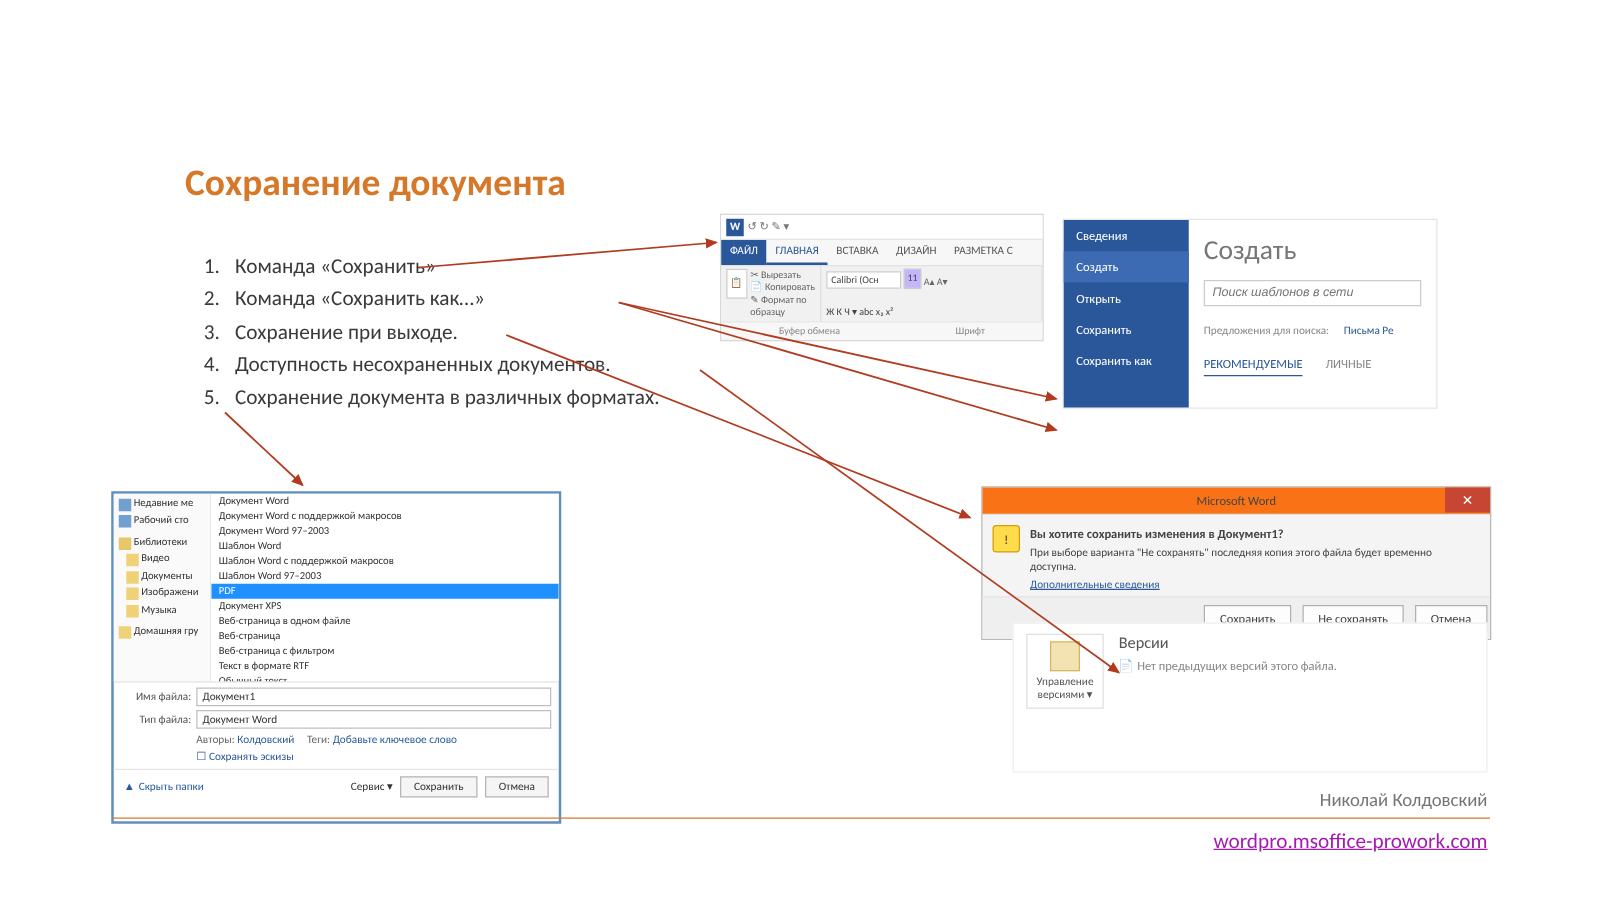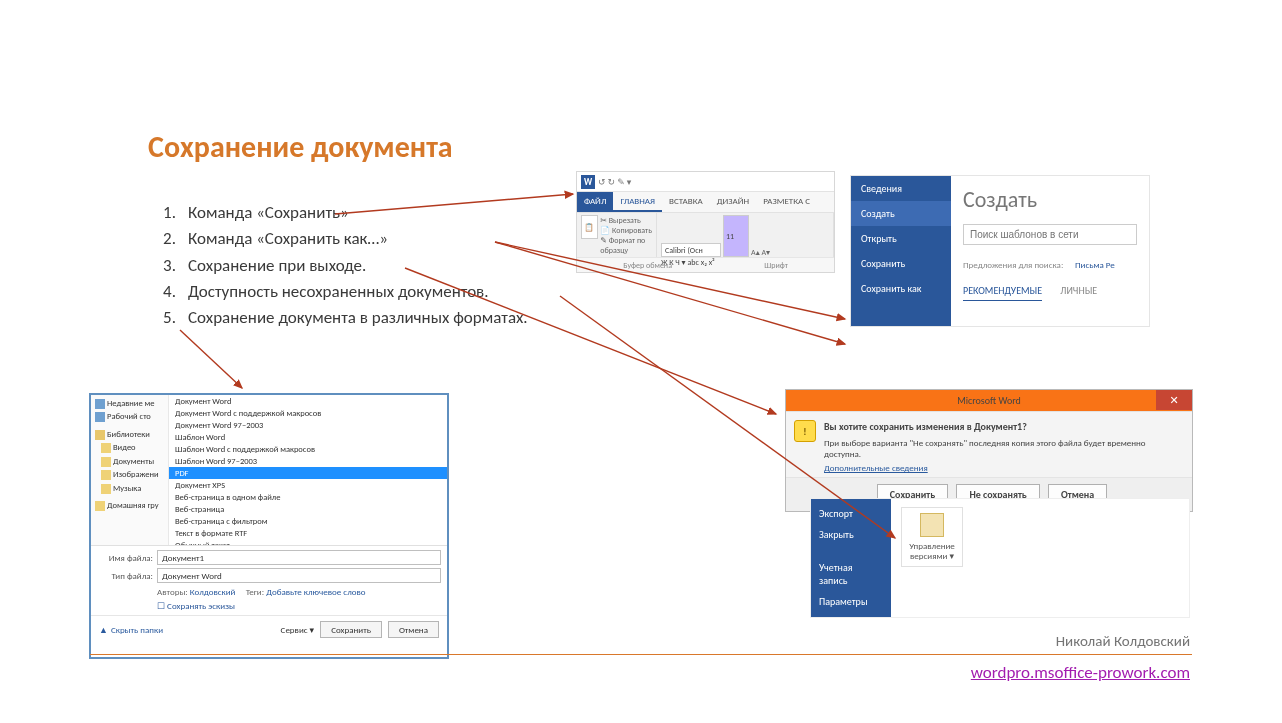--- a/index.html
+++ b/index.html
@@ -49,40 +49,40 @@
   .ribbon .tabs { height: 20px; display: flex; font-size: 9px; }
   .ribbon .tab { padding: 3px 7px; color: #555; }
   .ribbon .tab.file { background: #2a579a; color: #fff; }
   .ribbon .tab.active { border-bottom: 2px solid #2a579a; color:#2a579a;}
   .ribbon .rib-body { height:45px; background:#f1f1f1; display:flex; border-top:1px solid #e2e2e2; }
   .ribbon .grp { border-right:1px solid #e0e0e0; padding:2px 4px; display:flex; flex-direction:column; justify-content:space-between; font-size:8px; }
   .ribbon .grp .btn-lg { width:24px; height:24px; background:#fff; border:1px solid #ccc; margin-bottom:1px; display:flex; align-items:center; justify-content:center;}
   .ribbon .grp .rowitem { color:#666; font-size:8px; }
   .ribbon .fontgrp .fontrow { display:flex; gap:2px; align-items:flex-end; }
   .ribbon .fontgrp .fontname { background:#fff; border:1px solid #ccc; padding:1px 3px; font-size:8px; width:60px; }
-  .ribbon .fontgrp .fsize { background:#c4b5fd; border:1px solid #ccc; padding:15px 2px; font-size:8px; width:26px;}
+  .ribbon .fontgrp .fsize { background:#c4b5fd; border:1px solid #ccc; padding:2px 2px; font-size:8px; width:14px;}
   .ribbon .rib-footer { display:flex; justify-content:space-around; font-size:8px; color:#888; padding-top:2px; background:#f7f7f7; border-top:1px solid #e6e6e6; }
 
   
   .backstage {
     position: absolute;
     left: 850px;
     top: 175px;
     width: 300px;
     height: 152px;
     display: flex;
     border:1px solid #e5e5e5;
     background:#fff;
   }
   .backstage .bs-side { width: 100px; background:#2a579a; color:#fff; font-size:10px; }
   .backstage .bs-item { padding: 6px 10px; }
   .backstage .bs-item.selected { background:#3d6bb3; }
   .backstage .bs-main { flex:1; padding: 10px 12px; }
   .bs-title { font-size: 22px; color:#767676; font-weight: 300; margin-bottom:10px;}
-  .bs-search { width:100%; border:1px solid #ccc; padding:4px 6px; font-size:10px; color:#888; margin-bottom:8px;}
+  .bs-search { width:100%; border:1px solid #ccc; padding:4px 6px; font-size:10px; color:#888; margin-bottom:8px;font-style:italic;}
   .bs-sugg-lbl { font-size:9px; color:#888; }
   .bs-sugg-val { font-size:9px; color:#2a579a; margin-left:8px; }
   .bs-tabs { margin-top:12px; font-size:10px; }
   .bs-tab1 { color:#2a579a; border-bottom:1px solid #2a579a; padding-bottom:3px; margin-right:16px; }
   .bs-tab2 { color:#888; }
 
   
   .dlg {
     position: absolute;
     left: 785px;
@@ -93,21 +93,21 @@
     font-size: 10px;
     color:#444;
   }
   .dlg-title { background:#f97316; border-bottom:1px solid #e2e2e2; padding:4px 0; text-align:center; position:relative;}
   .dlg-close { position:absolute; right:0; top:0; width:36px; height:20px; background:#c74633; color:#fff; display:flex; align-items:center; justify-content:center; font-size:11px;}
   .dlg-body { padding: 8px 10px 4px 38px; position:relative;}
   .dlg-body .warn-icon { position:absolute; left:8px; top:8px; width:22px; height:22px; background:#ffdc4c; border:1px solid #d4a000; display:flex; align-items:center; justify-content:center; font-weight:bold; color:#7a5a00; border-radius:3px;}
   .dlg-body .msg1 { font-weight:bold; margin-bottom:4px; }
   .dlg-body .msg2 { font-size:9px; }
   .dlg-link { color:#2a5a9e; text-decoration:underline; font-size:9px; display:block; margin-top:3px;}
-  .dlg-btns { padding: 6px 24px; text-align:center; border-top:1px solid #e4e4e4; background:#efefef;font-weight:bold;}
+  .dlg-btns { padding: 6px 2px; text-align:right; border-top:1px solid #e4e4e4; background:#efefef;}
   .dlg-btn { display:inline-block; border:1px solid #b0b0b0; background:#fdfdfd; padding:3px 12px; font-size:10px; margin-left:6px;}
 
   
   .versions {
     position: absolute;
     left: 810px;
     top: 498px;
     width: 380px;
     height: 120px;
     display:flex;
@@ -250,31 +250,29 @@
     <a class="dlg-link">Дополнительные сведения</a>
   </div>
   <div class="dlg-btns">
     <span class="dlg-btn">Сохранить</span>
     <span class="dlg-btn">Не сохранять</span>
     <span class="dlg-btn">Отмена</span>
   </div>
 </div>
 
 <div class="versions">
-  <div class="v-side">
-    <div class="v-item">Экспорт</div>
-    <div class="v-item">Закрыть</div>
-    <div class="v-item" style="margin-top:12px;">Учетная запись</div>
-    <div class="v-item">Параметры</div>
-  </div>
   <div class="v-main">
     <div class="v-bigbtn">
         <div class="v-ic"></div>
         <span>Управление версиями ▾</span>
       </div>
+    <div class="v-titleblk">
+      <div class="v-title">Версии</div>
+      <div class="v-sub">📄 <span>Нет предыдущих версий этого файла.</span></div>
+    </div>
   </div>
 </div>
 
 <div class="saveas">
   <div class="sa-top">
     <div class="sa-tree">
       <div class="ti">
           <span class="ic ic-desk"></span>
           <span>Недавние ме</span>
         </div>

